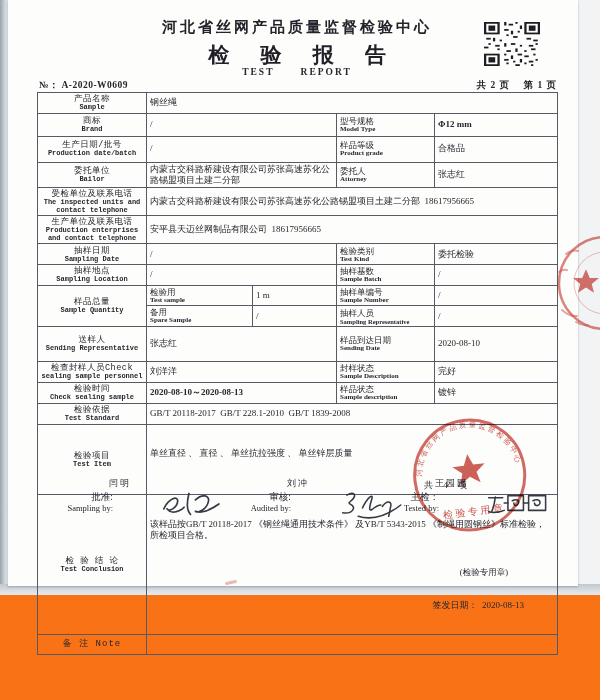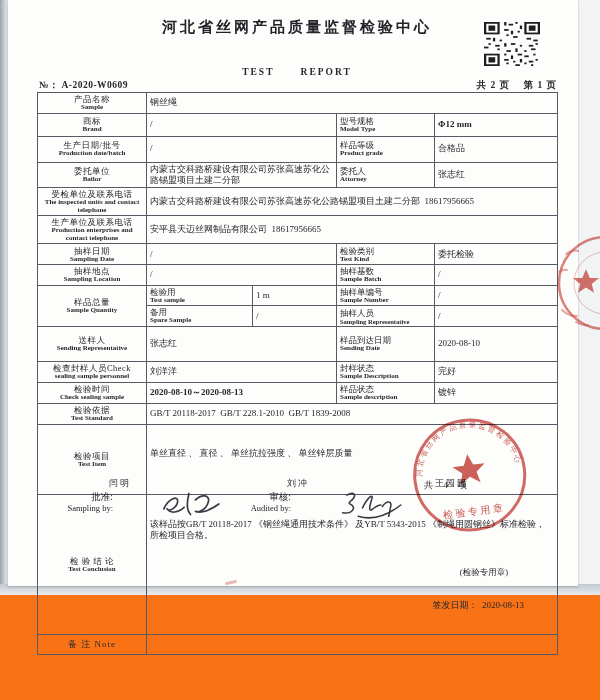--- a/index.html
+++ b/index.html
@@ -10,21 +10,21 @@
   .scan-edge-right{position:absolute;left:577px;top:0;width:23px;height:588px;background:#f1f3f4;}
   .paper{position:absolute;left:8px;top:0;width:570px;height:586px;background:#fdfdfb;box-shadow:0 1px 2px rgba(90,100,110,.4);}
   .center-band{position:absolute;left:37px;width:520px;text-align:center;}
   .org-title{top:18px;font-size:15px;font-weight:bold;letter-spacing:3px;color:#23232b;}
   .report-title{top:41px;font-size:21px;font-weight:bold;letter-spacing:13px;text-indent:13px;color:#1f1f27;}
   .report-subtitle{top:67px;font-size:9.5px;font-weight:bold;letter-spacing:2px;white-space:pre;}
   .no-line{position:absolute;left:39px;top:79px;font-size:9.5px;font-weight:bold;letter-spacing:.5px;}
   .pagination{position:absolute;left:37px;top:79px;width:520px;text-align:right;font-size:9.5px;font-weight:bold;letter-spacing:1px;white-space:pre;}
   table.report{position:absolute;left:37px;top:92px;width:520px;border-collapse:collapse;table-layout:fixed;border:1.5px solid #42454e;}
   table.report td{border:1px solid #565a64;padding:1px 3px;vertical-align:middle;overflow:hidden;}
-  .lab{text-align:center;padding:1px 1px;}
+  .lab{text-align:center;padding:1px 1px;font-family:Liberation Mono, monospace;}
   .lab .zh{font-size:8.5px;line-height:1.18;letter-spacing:.5px;}
   .lab .en{font-size:7px;line-height:1.08;font-weight:bold;}
   .lab2{text-align:left;}
   .lab2 .zh{font-size:8.5px;line-height:1.18;}
   .lab2 .en{font-size:7px;line-height:1.08;font-weight:bold;}
   .val{font-size:9px;line-height:1.25;text-align:left;white-space:pre-wrap;word-break:break-all;margin-top:20px;}
   .val-b{font-weight:bold;}
   .cell-rel{position:relative;}
   .item-note{position:absolute;right:86px;bottom:3px;font-size:9px;letter-spacing:4px;}
   .concl-note{text-align:right;padding-right:46px;font-size:8.5px;line-height:1.2;margin-top:3px;}
@@ -45,20 +45,21 @@
 </head>
 <body>
 
 <div class="page">
   <div class="scan-edge-left"></div>
   <div class="scan-edge-right"></div>
   <div class="scan-edge-bottom"></div>
   <div class="paper"></div>
 
   <div class="center-band org-title" style="position:absolute;">河北省丝网产品质量监督检验中心</div>
+  <div class="center-band report-title" style="position:absolute;">检 验 报 告</div>
   <div class="center-band report-subtitle" style="position:absolute;">TEST      REPORT</div>
   <div class="no-line">№： A-2020-W0609</div>
   <div class="pagination">共 2 页    第 1 页</div>
 
   <svg class="qr" width="56" height="44" viewBox="0 0 25 25" preserveAspectRatio="none">
     <g fill="#1d1d24">
       <rect x="0" y="0" width="7" height="7"></rect>
         <rect x="1" y="1" width="5" height="5" fill="#fdfdfb"></rect>
         <rect x="2" y="2" width="3" height="3"></rect>
       <rect x="18" y="0" width="7" height="7"></rect>
@@ -331,20 +332,34 @@
             <path d="M14,8 C24,2 28,8 22,14 C18,18 15,19 19,21 C28,25 22,35 8,33"></path>
             <path d="M36,26 C44,10 52,5 49,14 C46,24 44,32 50,28 C55,24 58,22 62,22"></path>
             <path d="M64,24 C70,16 77,16 76,23 L73,38"></path>
             <path d="M30,38 C50,44 72,36 90,22"></path>
           </g>
         </svg>
       </div>
     </div>
     <div class="sig-group" style="left:336px;">
       <div class="sig-name">王园园</div>
+      <div class="sig-row">
+        <div class="sig-label">
+          <div class="zh">主检：</div>
+          <div class="en">Tested by:</div>
+        </div>
+        <svg class="sig-svg" width="92" height="40" viewBox="0 0 92 40">
+          <g fill="none" stroke="#262a35" stroke-width="2.1" stroke-linecap="round" stroke-linejoin="round" opacity=".92">
+            <path d="M5,13 H24 M14,12 C13,20 11,27 9,32 M5,32 C13,34 21,32 26,30"></path>
+            <path d="M31,10 H52 V30 H31 Z M37,17 C42,14 47,16 45,21 C43,25 39,24 39,20"></path>
+            <path d="M59,10 H82 V30 H59 Z M65,17 C70,14 76,16 74,21 C72,25 67,24 67,20"></path>
+            <path d="M26,20 H31 M52,20 H59"></path>
+          </g>
+        </svg>
+      </div>
     </div>
   </div>
 
   <svg class="stamp-main" width="140" height="135" viewBox="0 0 140 135">
     <circle cx="70" cy="65" r="55" fill="none" stroke="#c6463e" stroke-width="3" opacity=".8"></circle>
     <defs>
         <path id="arcT" d="M 22,65 A 48,48 0 1 1 118,65"></path>
       </defs>
     <text fill="#c6463e" font-size="7.5" letter-spacing="2" opacity=".85">
       <textPath href="#arcT" startOffset="4">河北省丝网产品质量监督检验中心</textPath>

